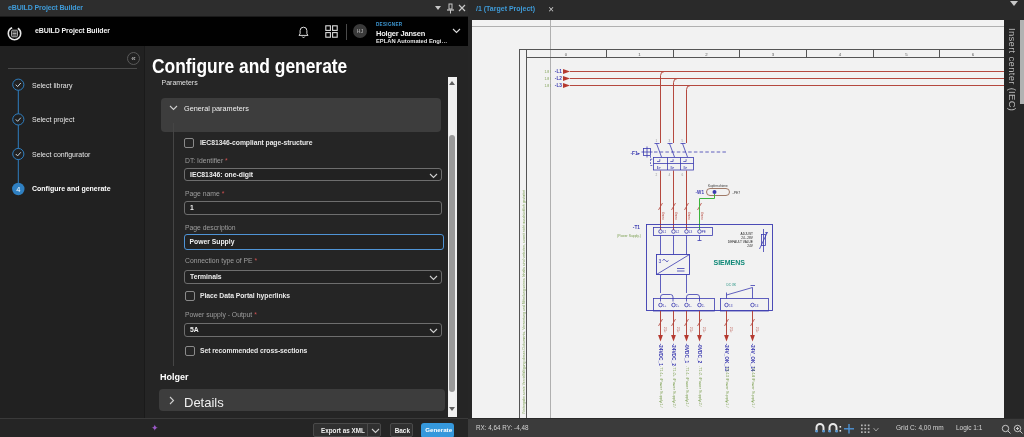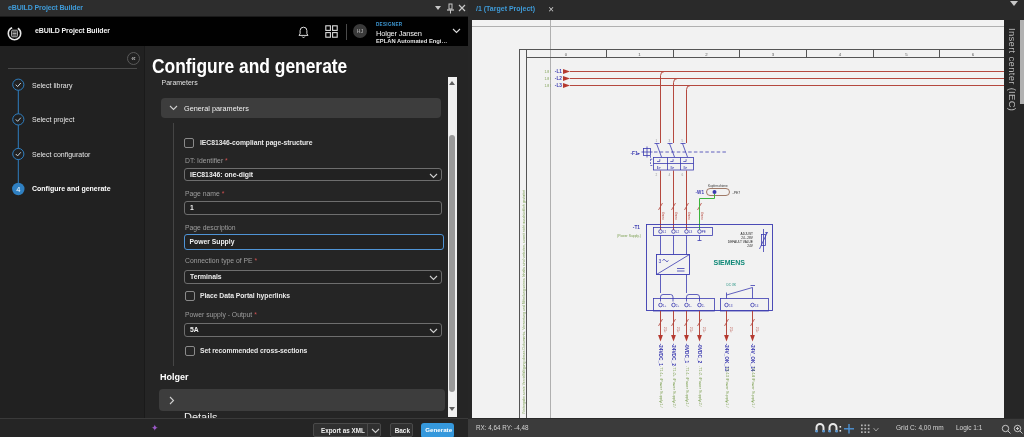--- a/index.html
+++ b/index.html
@@ -44,21 +44,21 @@
     <svg class="abs" style="left:325px;top:8px;" width="13" height="13" viewBox="0 0 13 13">
       <rect x="0.8" y="0.8" width="4.6" height="4.6" fill="none" stroke="#dcdcdc" stroke-width="1.1"></rect>
       <rect x="7.6" y="0.8" width="4.6" height="4.6" fill="none" stroke="#dcdcdc" stroke-width="1.1"></rect>
       <rect x="0.8" y="7.6" width="4.6" height="4.6" fill="none" stroke="#dcdcdc" stroke-width="1.1"></rect>
       <rect x="7.6" y="7.6" width="4.6" height="4.6" fill="none" stroke="#dcdcdc" stroke-width="1.1"></rect>
     </svg>
     <div class="abs" style="left:346px;top:7px;width:1px;height:16px;background:#4a4a4a;"></div>
 
     <div class="abs" style="left:353px;top:7px;width:14px;height:14px;border-radius:50%;background:#3a3a3a;color:#9a9a9a;font-size:5px;font-weight:bold;text-align:center;line-height:14px;">HJ</div>
     <span class="abs" style="left:376px;top:4.5px;font-size:4.6px;font-weight:bold;color:#3f9bd8;letter-spacing:0.3px;">DESIGNER</span>
-    <span class="abs" style="left:376px;top:12px;font-size:7.5px;font-weight:normal;color:#f2f2f2;letter-spacing:-0.2px;">Holger Jansen</span>
+    <span class="abs" style="left:376px;top:12px;font-size:7.5px;font-weight:bold;color:#f2f2f2;letter-spacing:-0.2px;">Holger Jansen</span>
     <span class="abs" style="left:376px;top:20.5px;font-size:5.8px;font-weight:bold;color:#e2e2e2;">EPLAN Automated Engi…</span>
     <svg class="abs" style="left:452px;top:11px;" width="9" height="6" viewBox="0 0 9 6">
       <path d="M1 1 L4.5 4.5 L8 1" fill="none" stroke="#dcdcdc" stroke-width="1.1"></path>
     </svg>
   </div>
 
   <div class="abs" style="left:0;top:46px;width:145px;height:372px;background:#212121;border-right:1px solid #1a1a1a;">
     <div class="abs" style="left:127px;top:6px;width:13px;height:13px;border:1px solid #5a5a5a;border-radius:50%;color:#cfcfcf;font-size:8px;text-align:center;line-height:12px;">«</div>
     <div class="abs" style="left:8px;top:22px;width:129px;height:1px;background:#4a4a4a;"></div>
     <svg class="abs" style="left:0;top:0;" width="145" height="372" viewBox="0 0 145 372">
@@ -79,21 +79,21 @@
     <span class="abs" style="left:32px;top:35.5px;font-size:7px;color:#e6e6e6;">Select library</span>
     <span class="abs" style="left:32px;top:70px;font-size:7px;color:#e6e6e6;">Select project</span>
     <span class="abs" style="left:32px;top:104.5px;font-size:7px;color:#e6e6e6;">Select configurator</span>
     <span class="abs" style="left:32px;top:139px;font-size:7px;font-weight:bold;color:#ffffff;">Configure and generate</span>
   </div>
 
   <div class="abs" style="left:146px;top:46px;width:322px;height:372px;background:#252525;">
     <span class="abs" style="left:6px;top:8.5px;font-size:20px;font-weight:bold;color:#ffffff;transform:scaleX(0.87);transform-origin:left top;white-space:nowrap;">Configure and generate</span>
     <span class="abs" style="left:15.5px;top:33px;font-size:7px;color:#e0e0e0;">Parameters</span>
 
-    <div class="abs" style="left:15px;top:52px;width:280px;height:20px;background:#3d3d3d;border-radius:4px;">
+    <div class="abs" style="left:15px;top:52px;width:280px;height:34px;background:#3d3d3d;border-radius:4px;">
       <svg class="abs" style="left:8px;top:7px;" width="9" height="6" viewBox="0 0 9 6">
           <path d="M1 1 L4.5 4.5 L8 1" fill="none" stroke="#d0d0d0" stroke-width="1.1"></path>
         </svg>
       <span class="abs" style="left:23px;top:6px;font-size:7.3px;color:#f0f0f0;">General parameters</span>
     </div>
 
     <div class="abs" style="left:26.5px;top:77px;width:1px;height:243px;background:#454545;"></div>
 
     <div class="abs" style="left:38px;top:92px;width:10px;height:10px;border:1px solid #8a8a8a;border-radius:2px;"></div>
     <span class="abs" style="left:54px;top:92.5px;font-size:6.8px;font-weight:bold;color:#e8e8e8;letter-spacing:-0.05px;">IEC81346-compliant page-structure</span>
@@ -136,21 +136,21 @@
     </div>
 
     <div class="abs" style="left:38.5px;top:300px;width:10px;height:10px;border:1px solid #8a8a8a;border-radius:2px;"></div>
     <span class="abs" style="left:54px;top:301px;font-size:6.8px;font-weight:bold;color:#e8e8e8;letter-spacing:-0.05px;">Set recommended cross-sections</span>
 
     <span class="abs" style="left:14px;top:326px;font-size:9px;font-weight:bold;color:#ffffff;">Holger</span>
     <div class="abs" style="left:13px;top:343px;width:286px;height:22px;background:#3d3d3d;border-radius:4px;">
       <svg class="abs" style="left:10px;top:7px;" width="6" height="9" viewBox="0 0 6 9">
           <path d="M1 1 L4.5 4.5 L1 8" fill="none" stroke="#d0d0d0" stroke-width="1.1"></path>
         </svg>
-      <span class="abs" style="left:25px;top:22px;font-size:11px;color:#f0f0f0;text-align:center;">Details</span>
+      <span class="abs" style="left:25px;top:6px;font-size:13px;color:#f0f0f0;text-align:center;">Details</span>
     </div>
 
     <div class="abs" style="left:302px;top:31px;width:8.5px;height:340px;background:#f1f1f1;">
       <div class="abs" style="left:1.2px;top:0px;width:0;height:0;border-left:3px solid transparent;border-right:3px solid transparent;border-bottom:4px solid #606060;margin-top:4px;"></div>
       <div class="abs" style="left:1.2px;top:58px;width:6px;height:257px;background:#9a9a9a;border-radius:3px;"></div>
       <div class="abs" style="left:1.2px;top:330px;width:0;height:0;border-left:3px solid transparent;border-right:3px solid transparent;border-top:4px solid #606060;"></div>
     </div>
   </div>
 
   <div class="abs" style="left:0;top:418px;width:468px;height:19px;background:#252525;border-top:1px solid #3a3a3a;">

